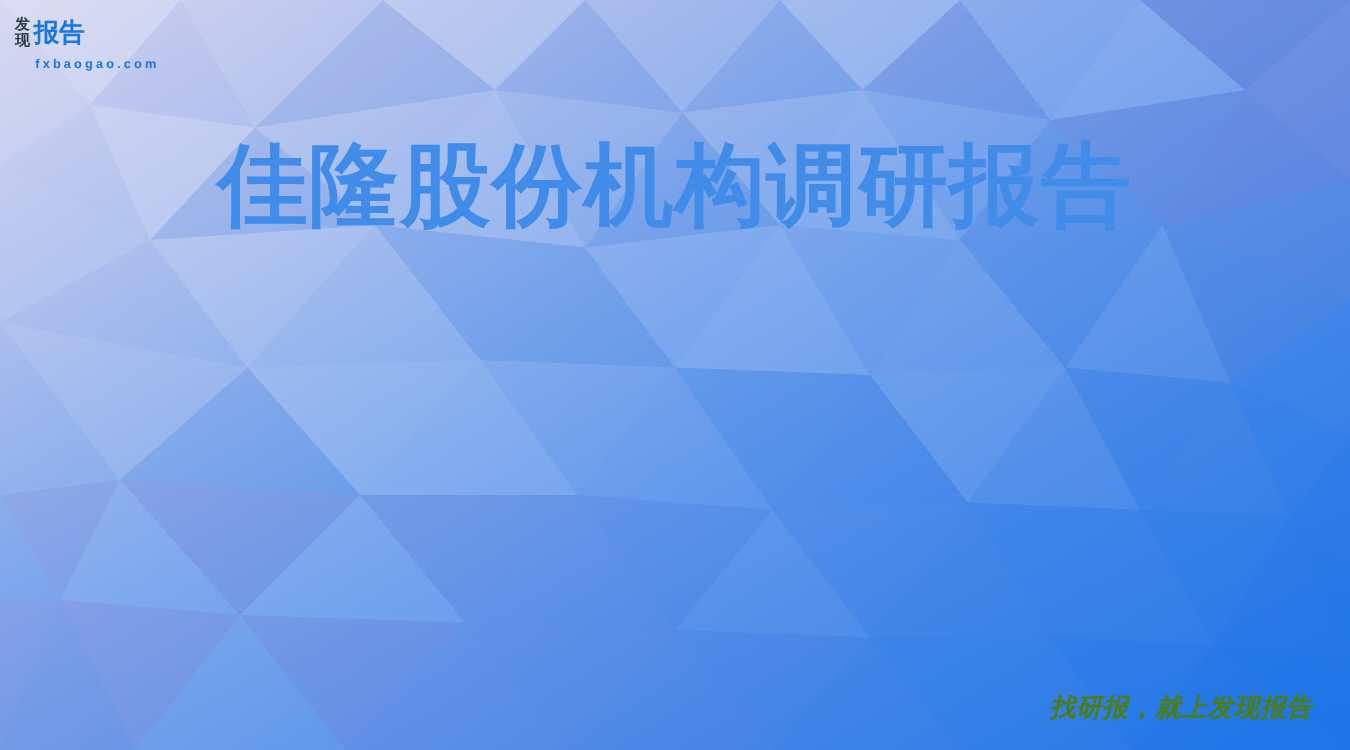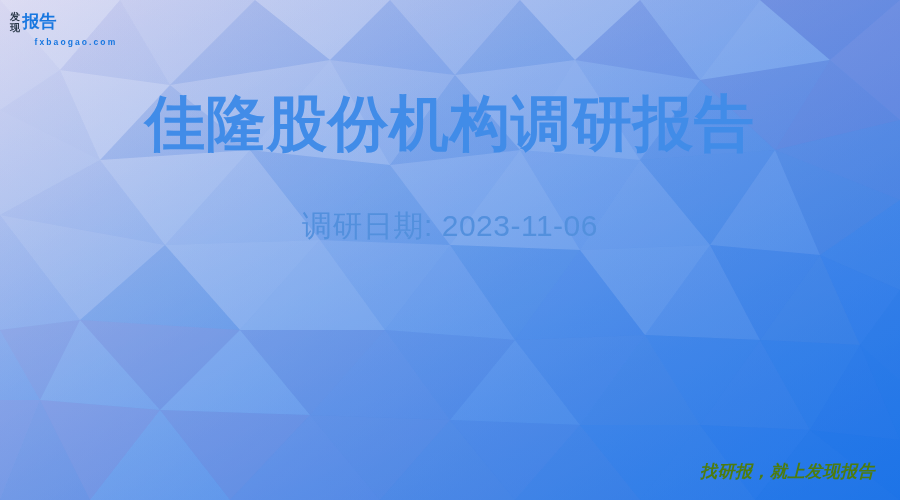--- a/index.html
+++ b/index.html
@@ -58,21 +58,21 @@
     color: #1877e0;
     letter-spacing: 0px;
   }
   .logo-url {
     font-size: 8.5px;
     line-height: 10px;
     font-weight: 700;
     color: #1877e0;
     letter-spacing: 2.1px;
     margin-top: 2px;
-    margin-left: 12px;
+    margin-left: 1px;
   }
 
   
   .center-block {
     position: absolute;
     left: 0;
     right: 0;
     top: 0;
     height: 500px;
     z-index: 4;
@@ -255,18 +255,17 @@
       <span>现</span>
     </div>
     <div class="logo-main">
       <div class="logo-big">报告</div>
       <div class="logo-url">fxbaogao.com</div>
     </div>
   </div>
 
   <div class="center-block">
     <div class="main-title">佳隆股份机构调研报告</div>
-    <div class="subtitle">调研日期: 2023-11-06</div>
   </div>
 
   <div class="tagline">找研报，就上发现报告</div>
 
 </div>
 
 </body></html>

